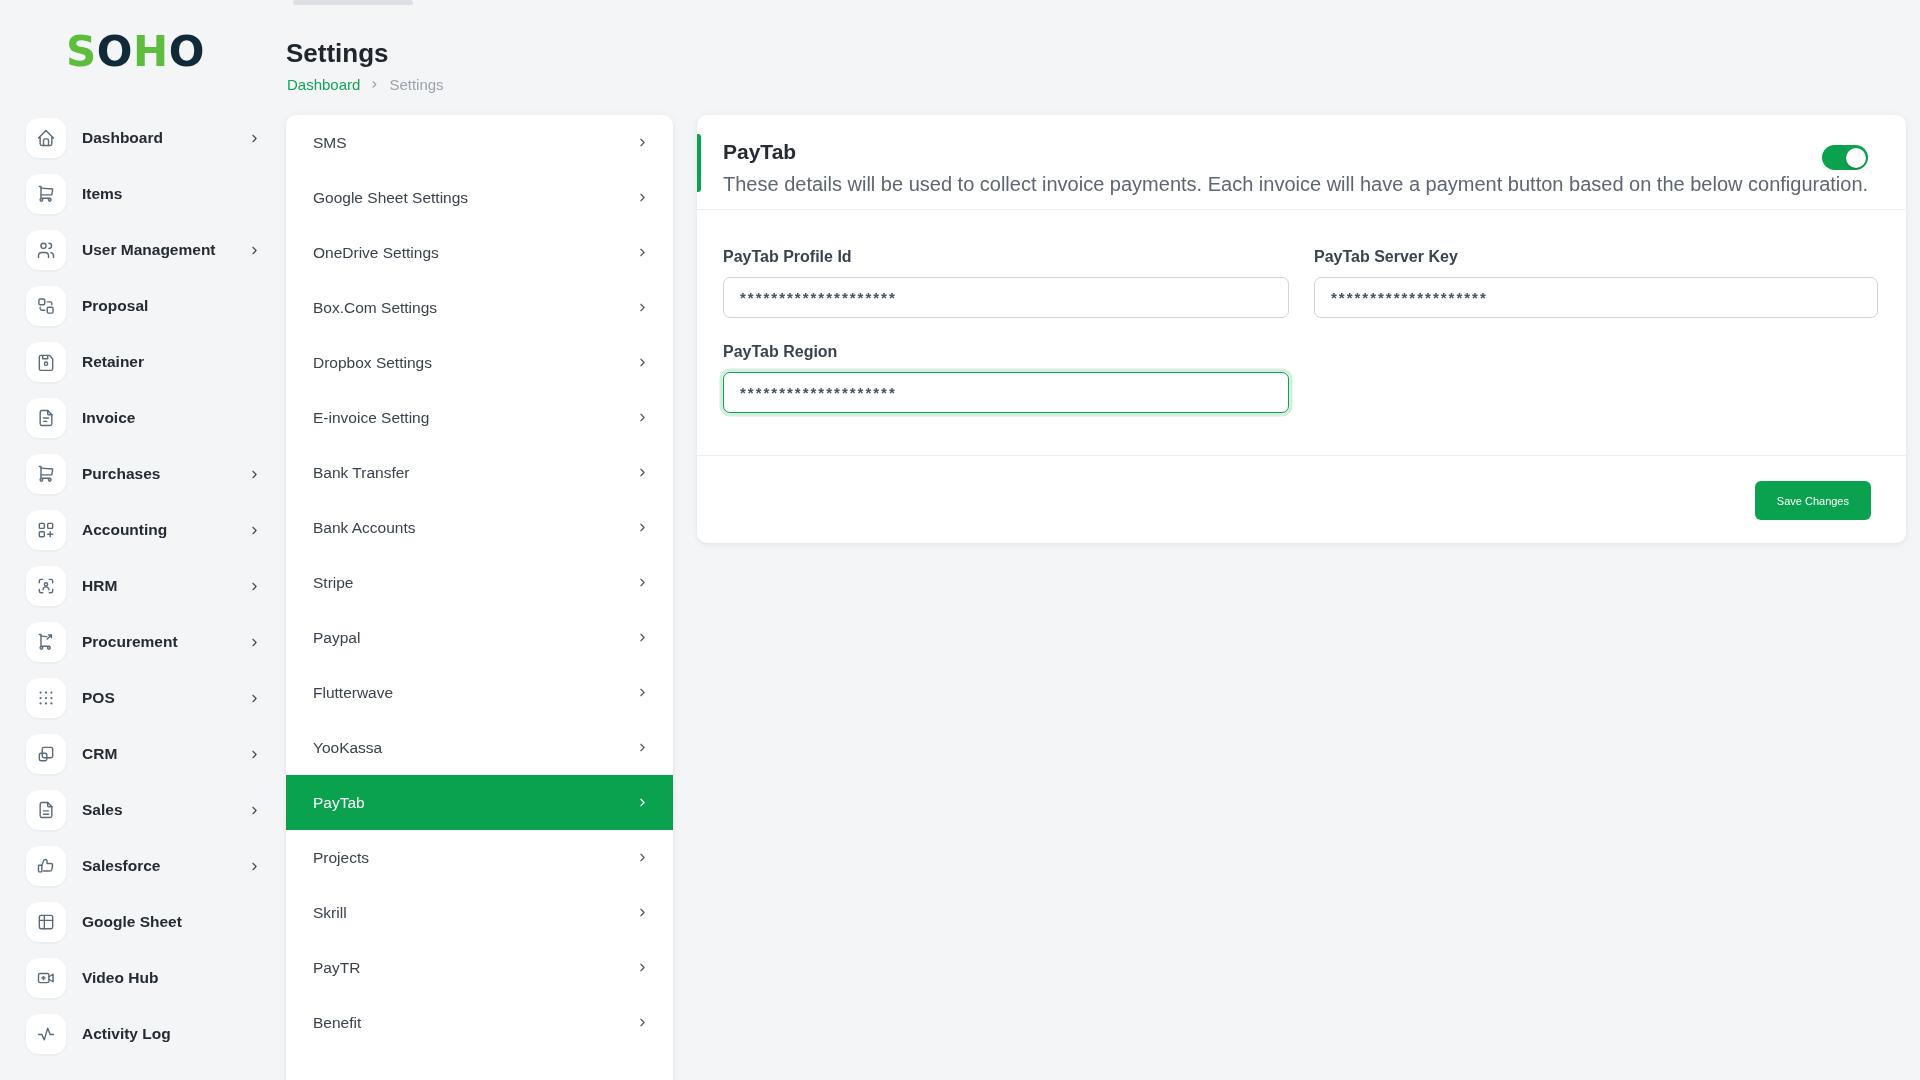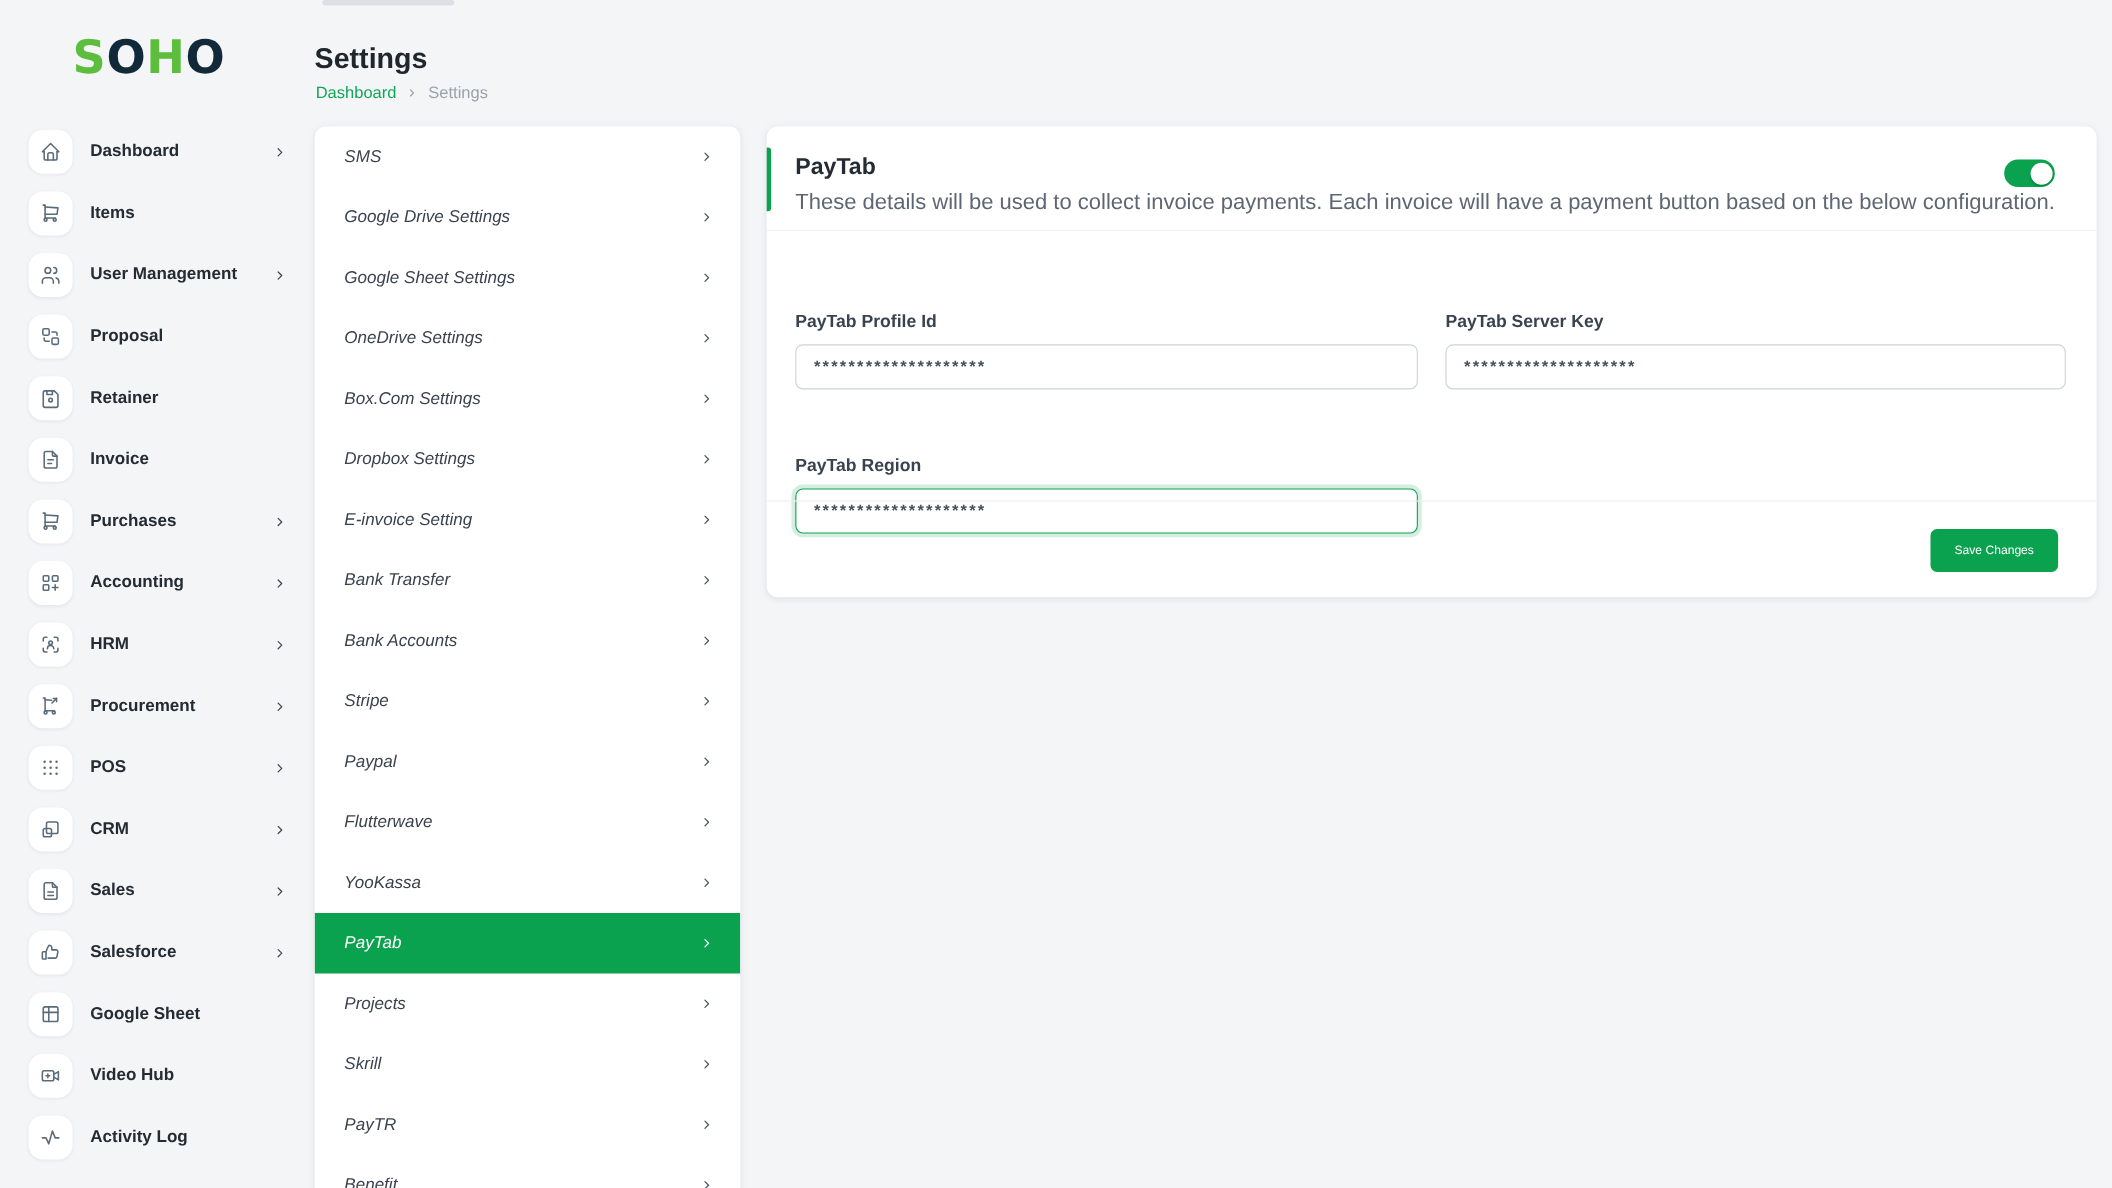--- a/index.html
+++ b/index.html
@@ -34,38 +34,38 @@
   
   .page-title{position:absolute;left:286px;top:38px;font-size:26px;font-weight:700;color:#20262e;}
   .breadcrumb{position:absolute;left:287px;top:76px;display:flex;align-items:center;font-size:15px;}
   .crumb-link{color:#12a458;text-decoration:none;cursor:pointer;}
   .crumb-sep{color:var(--muted);margin:0 9px;display:flex;align-items:center;}
   .crumb-cur{color:var(--muted);}
   .topbar-scroll{position:absolute;left:293px;top:0;width:120px;height:5px;border-radius:3px;background:#dcdfe3;cursor:pointer;}
 
   
   .settings-nav{position:absolute;left:286px;top:115px;width:387px;height:990px;overflow:hidden;}
-  .nav-item{height:55px;display:flex;align-items:center;padding:0 24px 0 27px;font-size:15.5px;color:#3a424e;cursor:pointer;font-style:italic;}
+  .nav-item{height:55px;display:flex;align-items:center;padding:0 24px 0 27px;font-size:15.5px;color:#3a424e;cursor:pointer;}
   .nav-label{flex:1;white-space:nowrap;}
   .nav-chevron{color:#4a5460;display:flex;align-items:center;}
   .nav-item.active{background:var(--accent);color:#fff;}
   .nav-item.active .nav-chevron{color:#fff;}
 
   
   .panel{position:absolute;left:697px;top:115px;width:1209px;height:428px;}
   .panel-header{position:relative;padding:25px 30px 0 26px;height:95px;border-bottom:1px solid var(--hairline);}
   .accent-bar{position:absolute;left:0;top:19px;width:4px;height:58px;background:var(--accent);border-radius:0 3px 3px 0;}
   .panel-title{font-size:21px;font-weight:700;color:#242b33;margin-bottom:9px;}
   .panel-desc{font-size:20px;color:#5d6672;}
   .toggle{position:absolute;right:38px;top:30px;width:46px;height:25px;border-radius:13px;background:var(--accent);cursor:pointer;}
   .toggle .knob{position:absolute;right:2.5px;top:2.5px;width:20px;height:20px;border-radius:50%;background:#fff;box-shadow:0 1px 2px rgba(0,0,0,.25);}
 
   .panel-body{padding:38px 30px 0 26px;}
   .form-grid{display:grid;grid-template-columns:566px 564px;column-gap:25px;row-gap:25px;}
-  .field-label{display:block;font-size:16px;font-weight:700;color:#39434f;margin-bottom:11px;margin-top:36px;}
+  .field-label{display:block;font-size:16px;font-weight:700;color:#39434f;margin-bottom:11px;}
   .field-input{width:100%;height:41px;border:1px solid var(--border);border-radius:7px;padding:0 16px;font-size:15px;font-weight:700;letter-spacing:2px;color:#47525e;background:#fff;font-family:inherit;outline:none;}
   .field.focused .field-input{border:1.5px solid #12a153;box-shadow:0 0 0 3.5px rgba(18,161,83,.18);}
 
   .panel-divider{position:absolute;left:0;right:0;top:340px;border-top:1px solid var(--hairline);}
   .panel-footer{position:absolute;right:35px;top:366px;}
   .save-btn{height:39px;padding:0 22px;background:var(--accent);color:#fff;border:none;border-radius:6px;font-size:11px;font-weight:500;font-family:inherit;cursor:pointer;}
 </style>
 </head>
 <body>
 
@@ -382,28 +382,20 @@
 <section class="settings-nav card" id="settings-nav">
   <div class="nav-item">
     <span class="nav-label">SMS</span>
     <span class="nav-chevron">
       <svg width="13" height="13" viewBox="0 0 24 24" fill="none" stroke="currentColor" stroke-width="2.1" stroke-linecap="round" stroke-linejoin="round">
           <path d="M9 6l6 6l-6 6"></path>
         </svg>
     </span>
   </div>
 
-  <div class="nav-item">
-    <span class="nav-label">Google Drive Settings</span>
-    <span class="nav-chevron">
-      <svg width="13" height="13" viewBox="0 0 24 24" fill="none" stroke="currentColor" stroke-width="2.1" stroke-linecap="round" stroke-linejoin="round">
-          <path d="M9 6l6 6l-6 6"></path>
-        </svg>
-    </span>
-  </div>
 
   <div class="nav-item">
     <span class="nav-label">Google Sheet Settings</span>
     <span class="nav-chevron">
       <svg width="13" height="13" viewBox="0 0 24 24" fill="none" stroke="currentColor" stroke-width="2.1" stroke-linecap="round" stroke-linejoin="round">
           <path d="M9 6l6 6l-6 6"></path>
         </svg>
     </span>
   </div>
 

